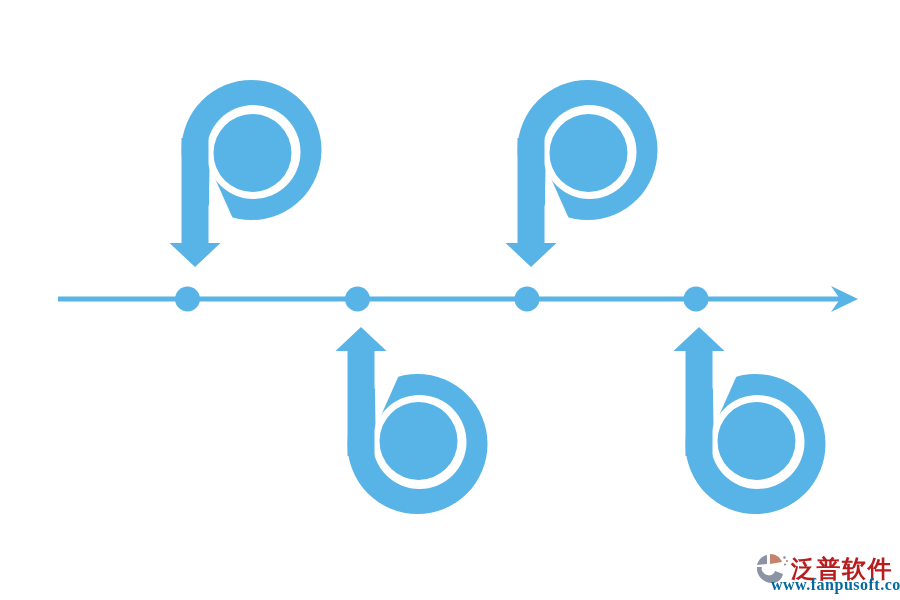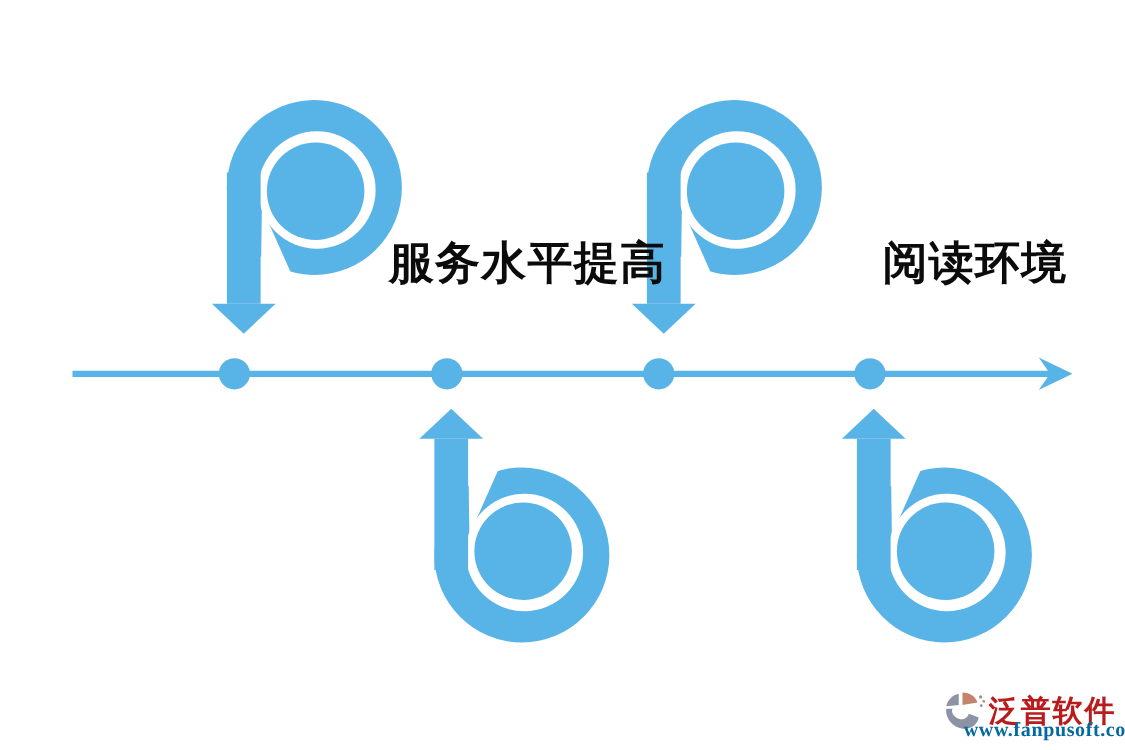--- a/index.html
+++ b/index.html
@@ -67,22 +67,20 @@
     <circle cx="527" cy="299" r="12.5" fill="#58B3E6"></circle>
     <circle cx="696" cy="299" r="12.5" fill="#58B3E6"></circle>
 
     <use href="#rho" transform="translate(161.5,80)"></use>
     <use href="#rho" transform="translate(497.5,80)"></use>
 
     <use href="#rho" transform="translate(327.5,514) scale(1,-1)"></use>
     <use href="#rho" transform="translate(665.5,514) scale(1,-1)"></use>
   </svg>
 
-  <div class="label label-top-left">服务水平提高</div>
-  <div class="label label-top-right">阅读环境</div>
 
   <div class="watermark">
     <svg class="wm-logo" width="34" height="34" viewBox="0 0 34 34">
       <path d="M13,3 C8,4 4,8 3,13 L13,12 Z" fill="#8B93A4"></path>
       <path d="M16,2 C22,2 26,5 28,10 L16,12 Z" fill="#C4846C"></path>
       <path d="M3,15 C2,23 9,31 18,31 C24,31 28,27 29,22 L21,19 C20,23 15,25 11,22 C8,20 7,17 8,15 Z" fill="#8B93A4"></path>
       <circle cx="30.5" cy="5.5" r="1.3" fill="#8B93A4"></circle>
       <circle cx="33" cy="9" r="1.1" fill="#C4846C"></circle>
       <circle cx="31" cy="12.5" r="1.1" fill="#8B93A4"></circle>
     </svg>

